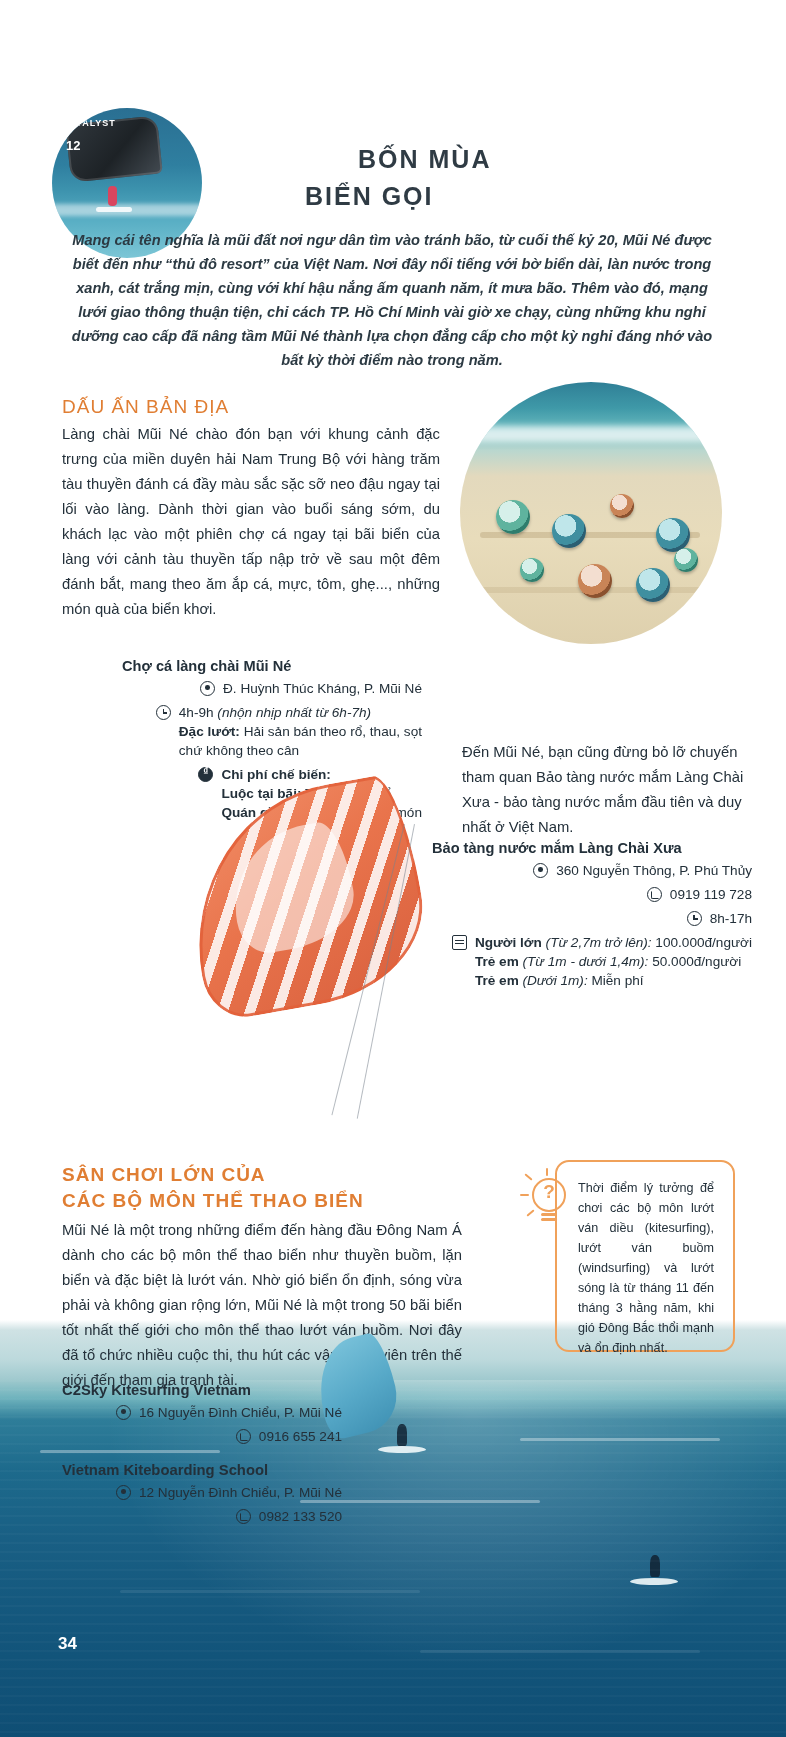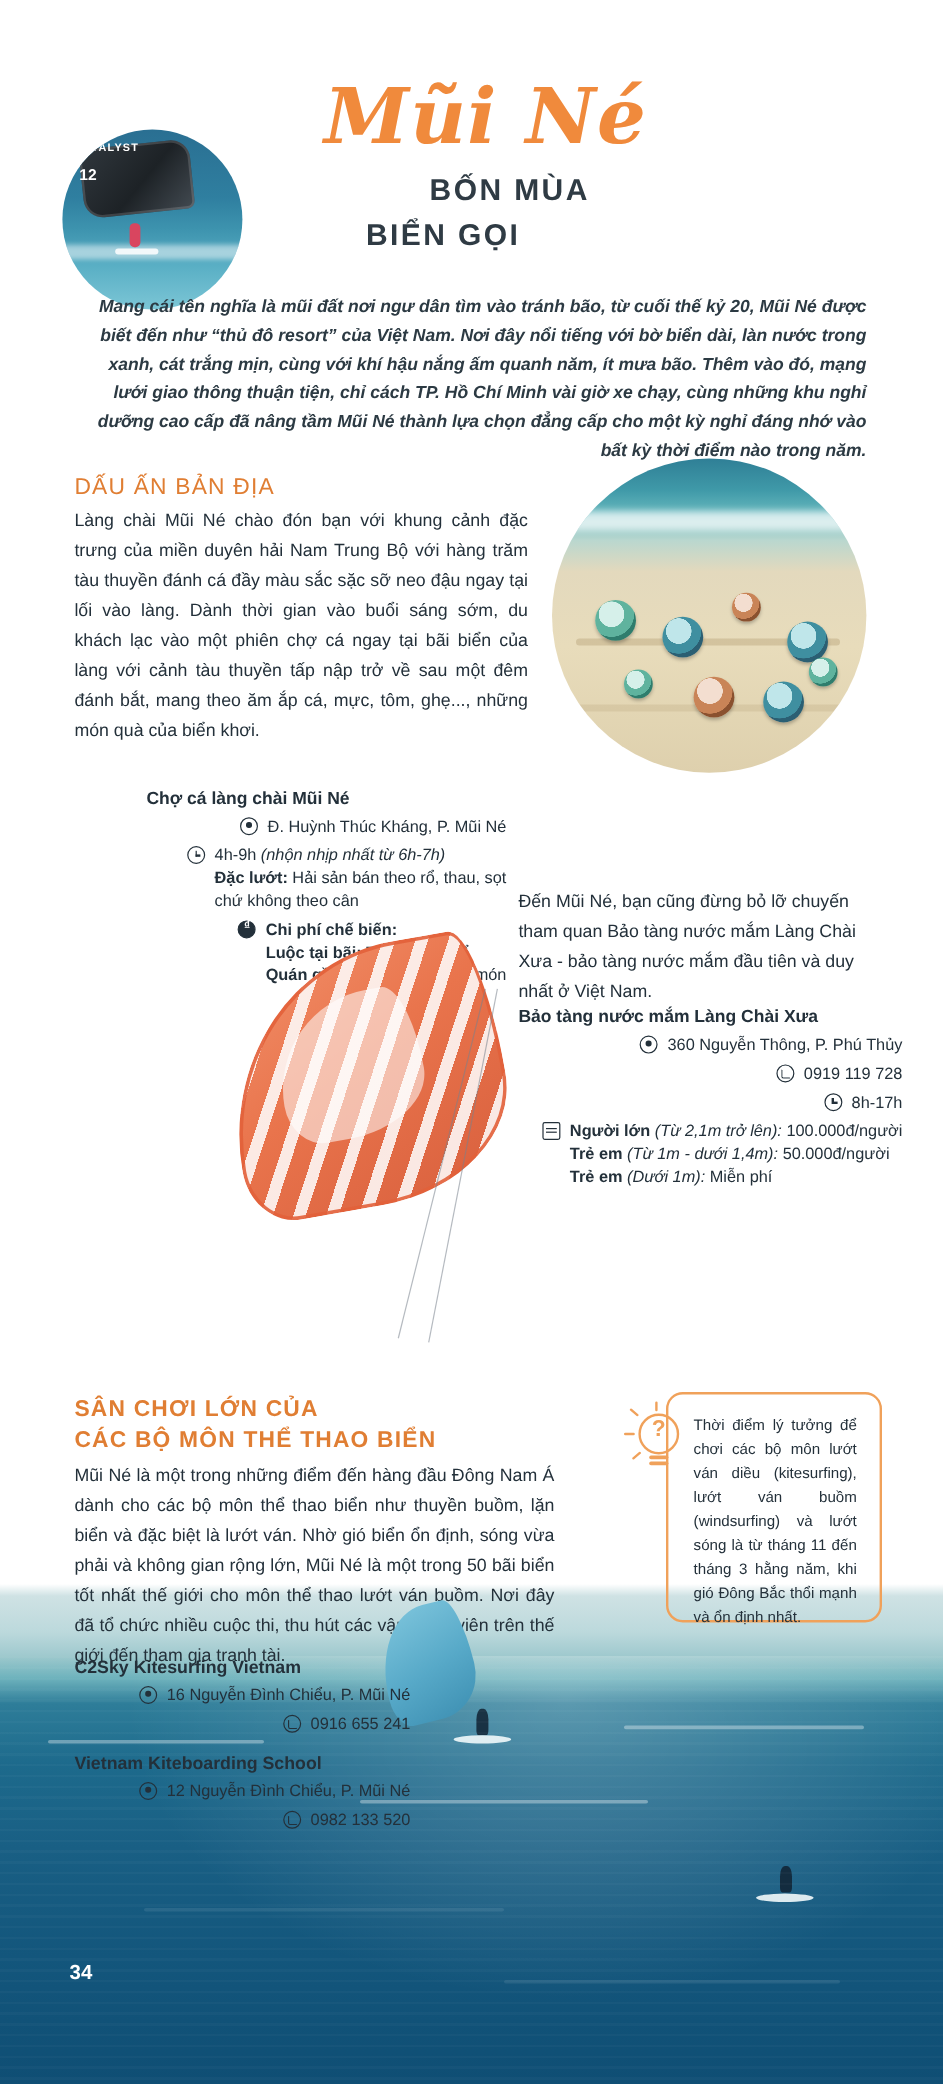--- a/index.html
+++ b/index.html
@@ -183,27 +183,26 @@
     font-weight: bold;
     letter-spacing: 2px;
     color: #2f3b44;
   }
 
   .intro {
     position: absolute;
     left: 62px;
     top: 228px;
     width: 660px;
-    text-align: right;
+    text-align: center;
     font-size: 14.6px;
     line-height: 24px;
     font-style: italic;
     font-weight: bold;
     color: #2c3a43;
-    margin-top: 16px;
   }
 
   
   .sec1-title {
     position: absolute;
     left: 62px;
     top: 396px;
     font-size: 19px;
     font-weight: normal;
     letter-spacing: 1px;
@@ -345,20 +344,21 @@
     line-height: 19px;
   }
   .info-text b { font-weight: bold; }
   .info-text i { font-style: italic; margin-top: 39px; }
 
   .para-right {
     position: absolute;
     font-size: 14.8px;
     line-height: 25px;
     color: #23303a;
+    margin-left: 30px;
   }
 
   
   .kite-big {
     position: absolute;
     left: 190px;
     top: 790px;
     width: 230px;
     height: 215px;
   }
@@ -519,21 +519,20 @@
 
   <div class="hero-photo">
     <div class="foam"></div>
     <div class="kite"></div>
     <div class="kite-label">CATALYST</div>
     <div class="kite-num">12</div>
     <div class="rider"></div>
     <div class="rider-board"></div>
   </div>
 
-  <div class="title-script">Mũi Né</div>
   <div class="title-sub1">BỐN MÙA</div>
   <div class="title-sub2">BIỂN GỌI</div>
 
   <div class="intro">Mang cái tên nghĩa là mũi đất nơi ngư dân tìm vào tránh bão, từ cuối thế kỷ 20, Mũi Né được biết đến như “thủ đô resort” của Việt Nam. Nơi đây nổi tiếng với bờ biển dài, làn nước trong xanh, cát trắng mịn, cùng với khí hậu nắng ấm quanh năm, ít mưa bão. Thêm vào đó, mạng lưới giao thông thuận tiện, chỉ cách TP. Hồ Chí Minh vài giờ xe chạy, cùng những khu nghỉ dưỡng cao cấp đã nâng tầm Mũi Né thành lựa chọn đẳng cấp cho một kỳ nghỉ đáng nhớ vào bất kỳ thời điểm nào trong năm.</div>
 
   <div class="sec1-title">DẤU ẤN BẢN ĐỊA</div>
   <div class="sec1-body">Làng chài Mũi Né chào đón bạn với khung cảnh đặc trưng của miền duyên hải Nam Trung Bộ với hàng trăm tàu thuyền đánh cá đầy màu sắc sặc sỡ neo đậu ngay tại lối vào làng. Dành thời gian vào buổi sáng sớm, du khách lạc vào một phiên chợ cá ngay tại bãi biển của làng với cảnh tàu thuyền tấp nập trở về sau một đêm đánh bắt, mang theo ăm ắp cá, mực, tôm, ghẹ..., những món quà của biển khơi.</div>
 
   <div class="beach-photo">
     <div class="surf"></div>
@@ -597,21 +596,21 @@
 
     <div class="info-row">
       <span class="ico clock"></span>
       <span class="info-text">8h-17h</span>
     </div>
 
     <div class="info-row">
       <span class="ico ticket"></span>
       <span class="info-text">
         <b>Người lớn</b>
-        <i>(Từ 2,1m trở lên):</i>
+        <i>(Từ 2,7m trở lên):</i>
         <span>100.000đ/người</span><br>
         <b>Trẻ em</b>
         <i>(Từ 1m - dưới 1,4m):</i>
         <span>50.000đ/người</span><br>
         <b>Trẻ em</b>
         <i>(Dưới 1m):</i>
         <span>Miễn phí</span>
       </span>
     </div>
   </div>

